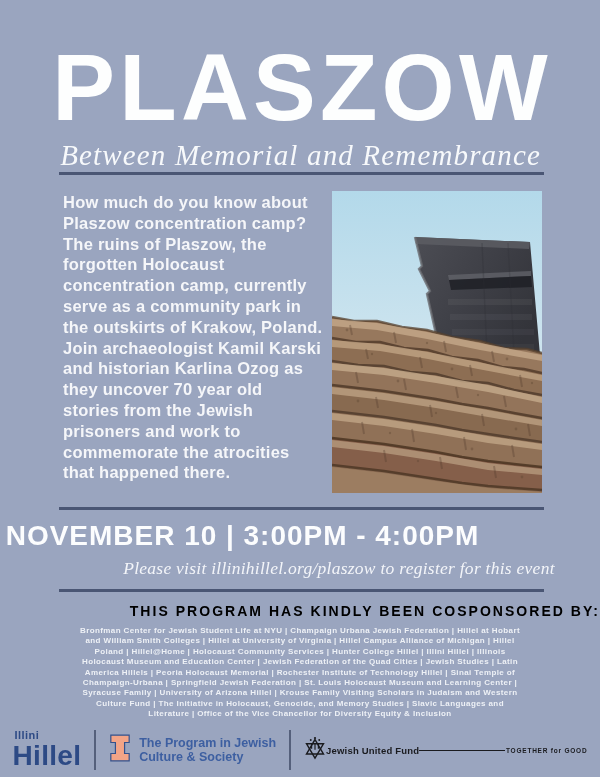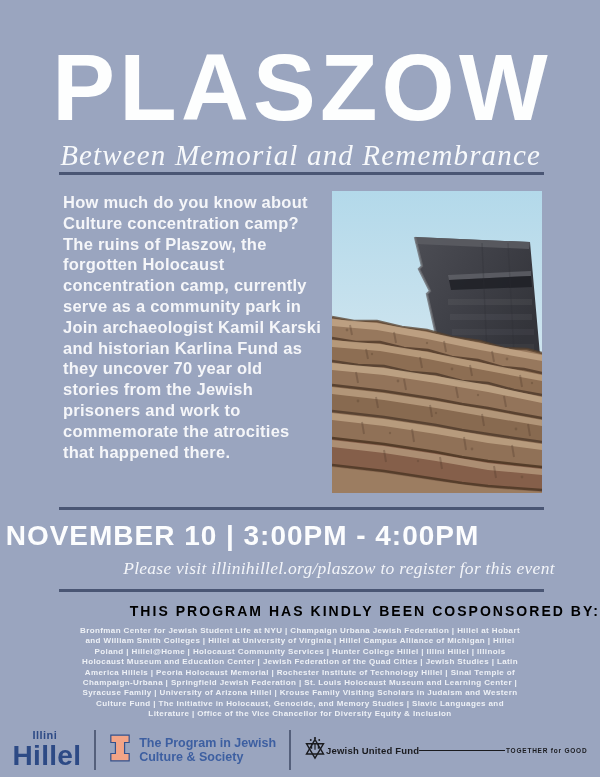--- a/index.html
+++ b/index.html
@@ -70,21 +70,21 @@
     position:absolute;top:626px;left:20px;width:560px;
     text-align:center;color:#eef1f6;font-weight:bold;
     font-size:8px;line-height:10.4px;letter-spacing:.05em;
   }
   .cosponsor-lines .line{white-space:nowrap;}
   .footer{
     position:absolute;top:727px;left:0;width:600px;height:46px;
     display:flex;justify-content:center;align-items:center;gap:13px;
   }
   .hillel-logo{color:#2d4a85;text-align:left;line-height:1;}
-  .hillel-top{font-size:11px;font-weight:bold;letter-spacing:.04em;margin-left:20px;}
+  .hillel-top{font-size:11px;font-weight:bold;letter-spacing:.04em;margin-left:2px;}
   .hillel-name{font-size:28px;font-weight:bold;letter-spacing:.01em;margin-top:1px;}
   .logo-divider{width:2px;height:40px;background:#55607b;}
   .program-logo{display:flex;align-items:center;gap:8px;}
   .program-text{
     color:#3d5fa1;font-weight:bold;font-size:12.5px;line-height:1.15;
   }
   .juf-logo{display:flex;align-items:center;color:#1a1b1f;}
   .juf-name{font-size:9.5px;font-weight:bold;letter-spacing:.02em;margin-top:1px;}
   .juf-rule{width:86px;height:1px;background:#1a1b1f;margin:2px 0 1px 0;}
   .juf-tagline{font-size:6.5px;font-weight:bold;letter-spacing:.12em;text-indent:.12em;}
@@ -94,27 +94,28 @@
 
 <div class="poster">
 
   <div class="title">PLASZOW</div>
   <div class="subtitle">Between Memorial and Remembrance</div>
 
   <div class="rule rule1"></div>
 
   <div class="body-text">
     <div class="line">How much do you know about</div>
-    <div class="line">Culture concentration camp?</div>
+    <div class="line">Plaszow concentration camp?</div>
     <div class="line">The ruins of Plaszow, the</div>
     <div class="line">forgotten Holocaust</div>
     <div class="line">concentration camp, currently</div>
     <div class="line">serve as a community park in</div>
+    <div class="line">the outskirts of Krakow, Poland.</div>
     <div class="line">Join archaeologist Kamil Karski</div>
-    <div class="line">and historian Karlina Fund as</div>
+    <div class="line">and historian Karlina Ozog as</div>
     <div class="line">they uncover 70 year old</div>
     <div class="line">stories from the Jewish</div>
     <div class="line">prisoners and work to</div>
     <div class="line">commemorate the atrocities</div>
     <div class="line">that happened there.</div>
   </div>
 
   <div class="photo">
     <svg width="210" height="302" viewBox="0 0 210 302" xmlns="http://www.w3.org/2000/svg">
       <defs>

